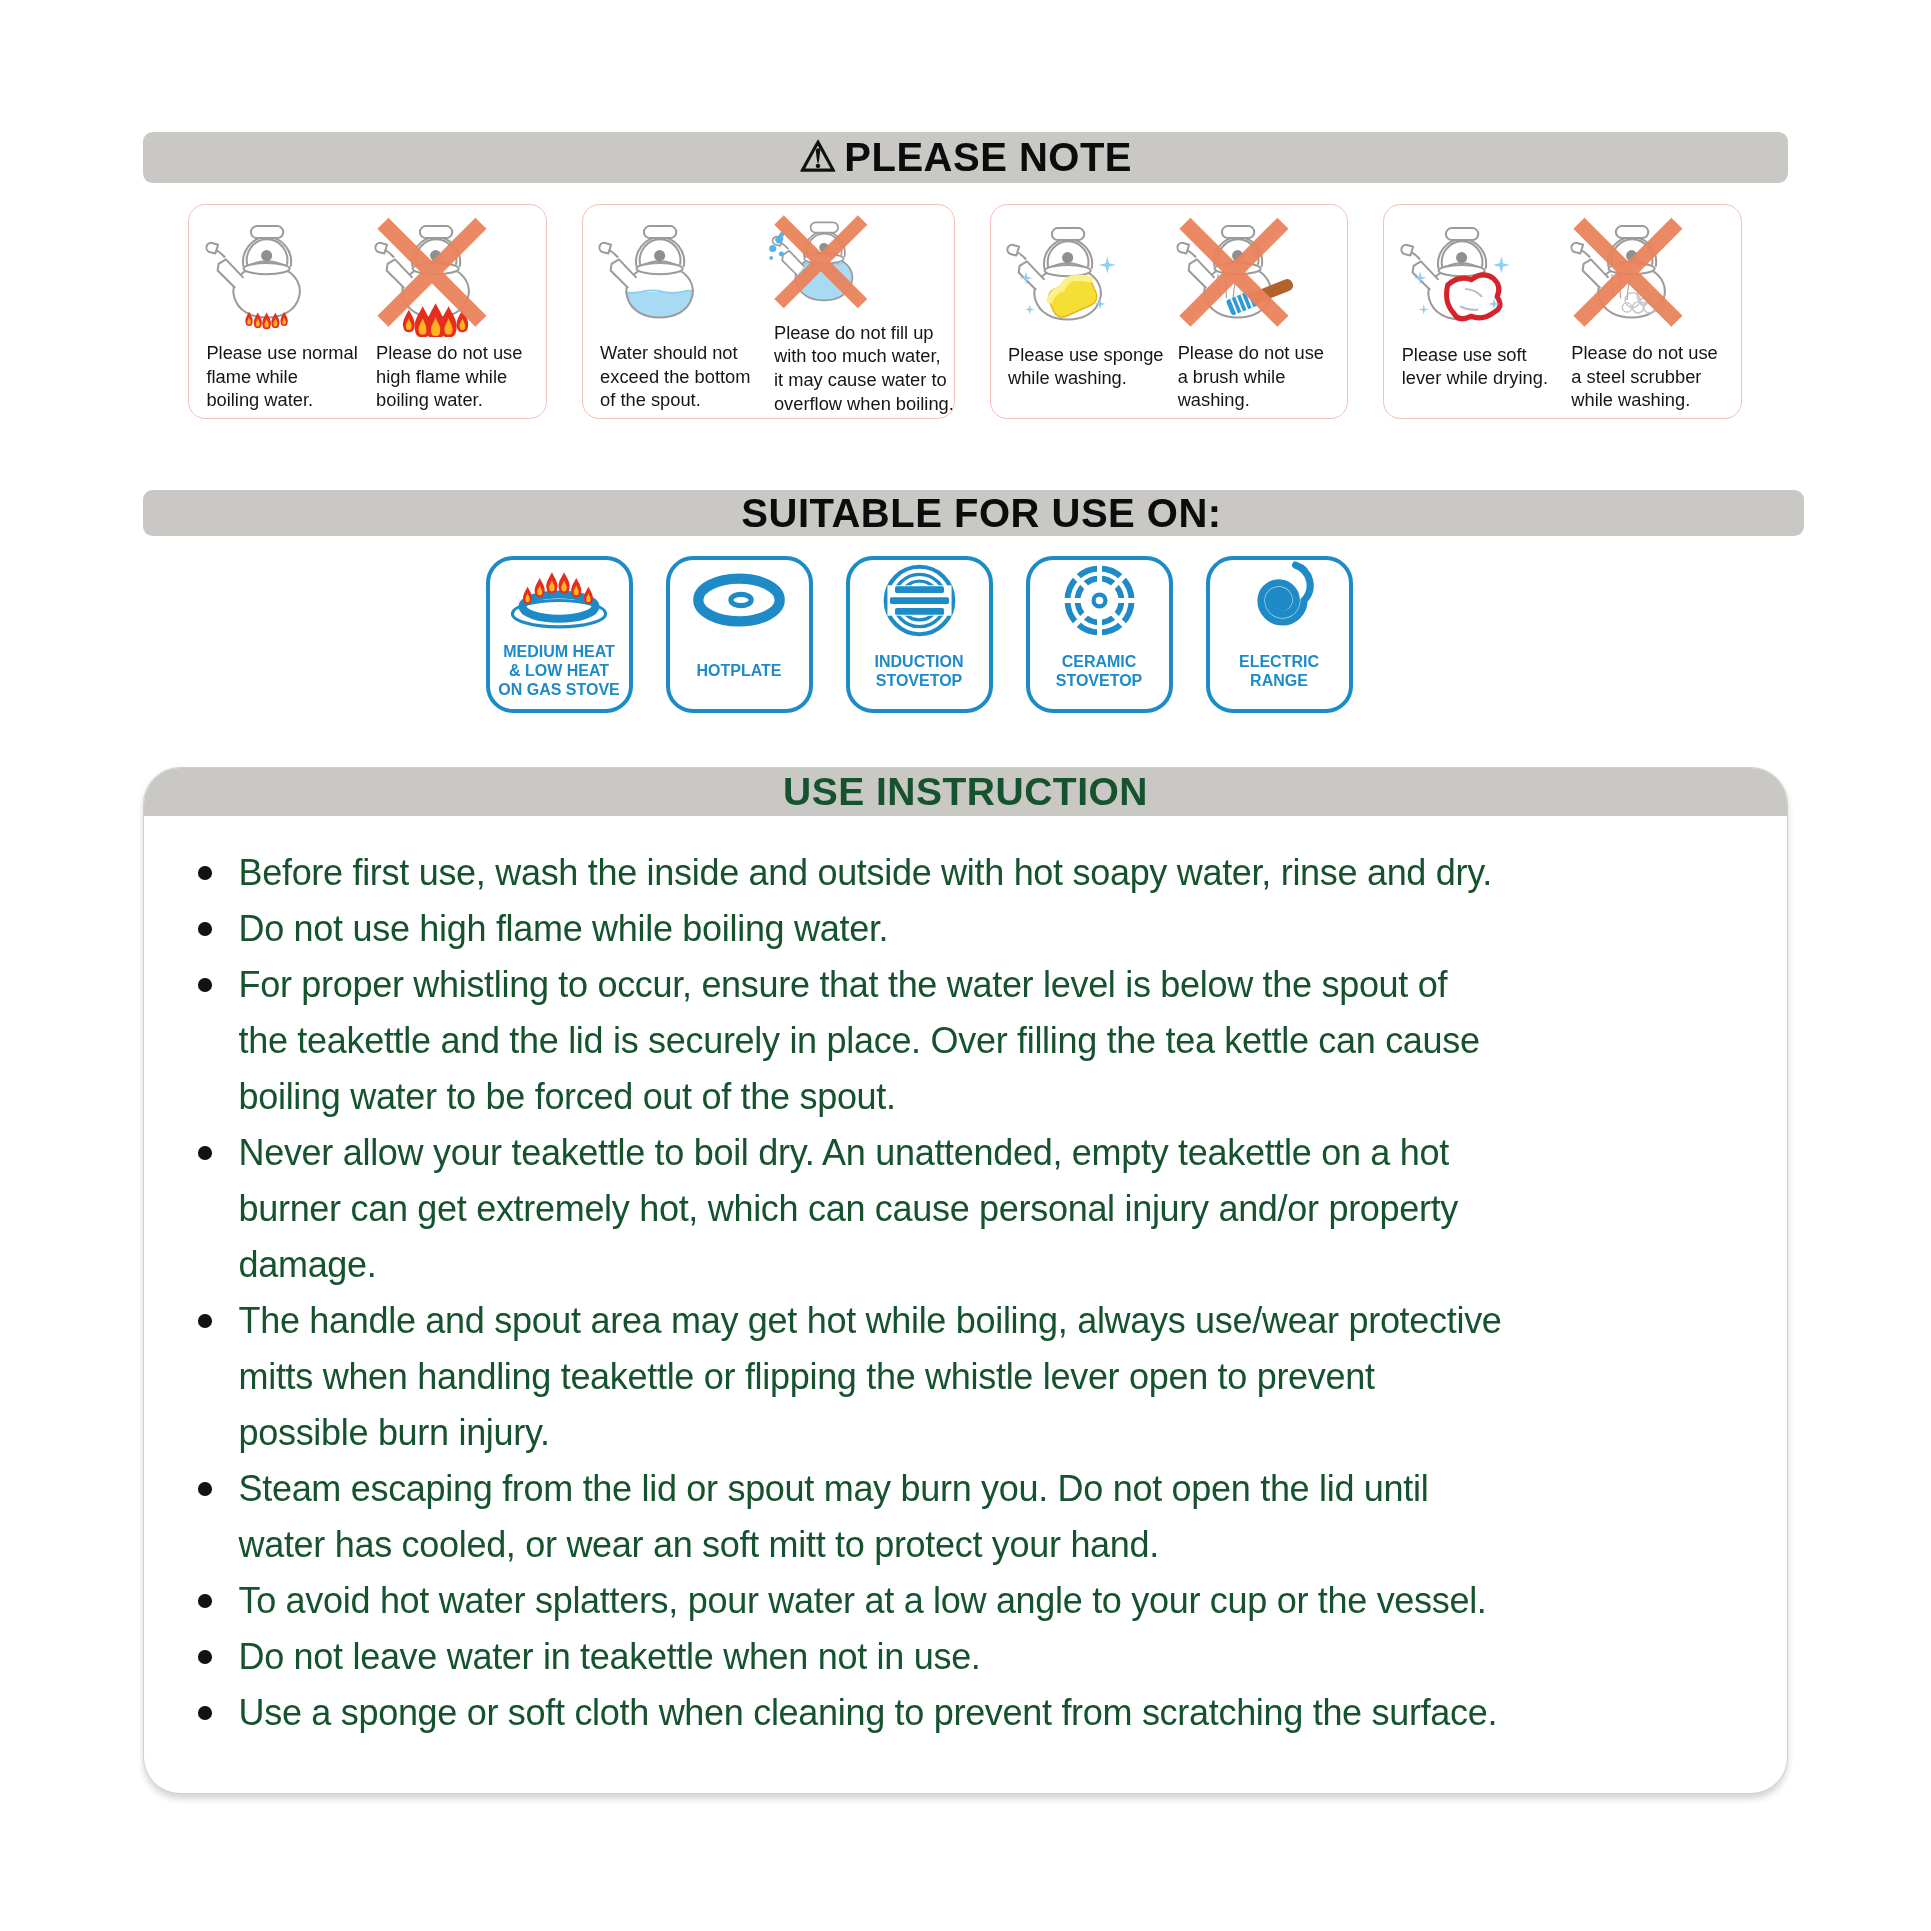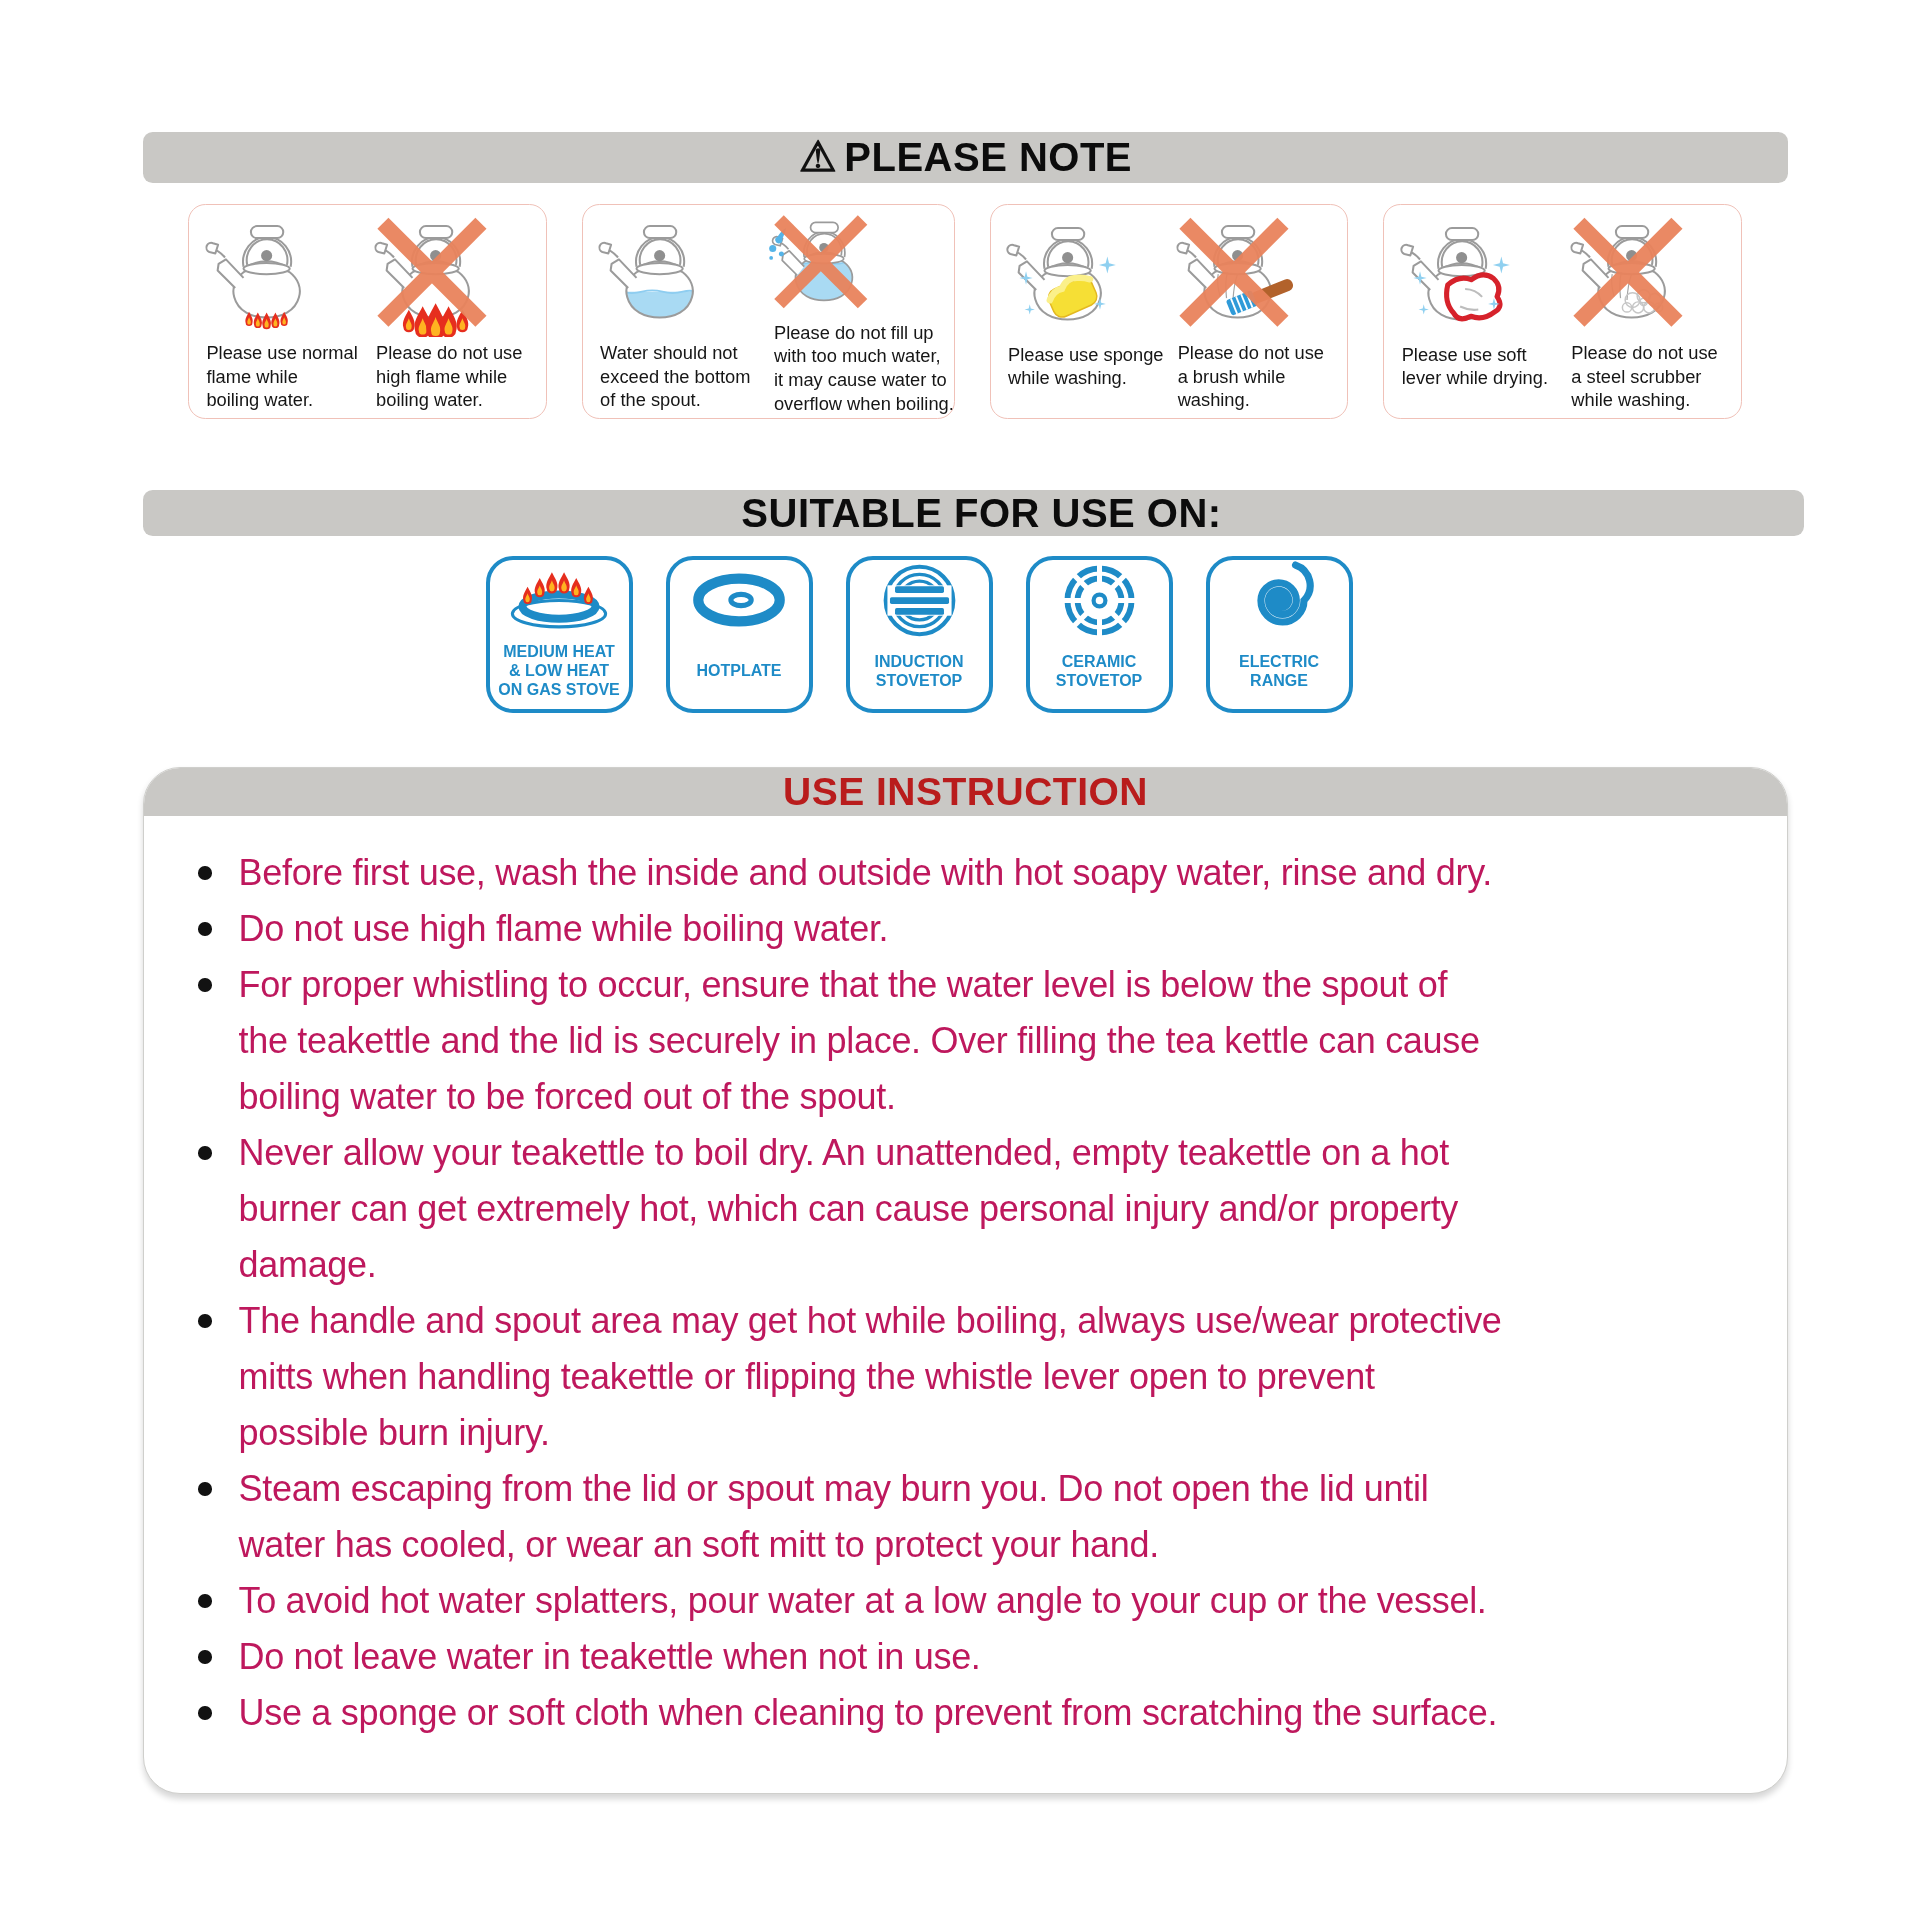--- a/index.html
+++ b/index.html
@@ -33,26 +33,26 @@
   .glyph{flex:1;display:flex;align-items:center;justify-content:center;width:100%;}
   .slabel{height:64px;display:flex;align-items:center;justify-content:center;text-align:center;
           font-size:16px;font-weight:bold;color:#1e8bc7;line-height:1.18;white-space:pre-line;
           padding-bottom:5.8px;}
 
   
   .instr{position:absolute;left:143px;top:767px;width:1645px;height:1027px;background:#fff;
          border:1.9px solid #cfcfcc;border-radius:37px;box-sizing:border-box;overflow:hidden;
          box-shadow:0 4.8px 6.8px rgba(0,0,0,.16);}
   .ihead{height:48px;background:#c9c8c5;display:flex;align-items:center;justify-content:center;}
-  .ihead .t{font-size:39px;font-weight:bold;color:#b91c1c;letter-spacing:0.5px;}
+  .ihead .t{font-size:39px;font-weight:bold;color:#14532d;letter-spacing:0.5px;}
   .ibody{padding:29px 35px 0 54px;}
   ul.blist{list-style:none;margin:0;padding:0;}
   ul.blist li{display:flex;align-items:flex-start;}
   .dot{flex:0 0 13.5px;width:13.5px;height:13.5px;border-radius:50%;background:#121212;margin:21px 27px 0 0;}
-  .btext{font-size:36px;line-height:56px;letter-spacing:-0.3px;white-space:pre-line;color:#be185d;}
+  .btext{font-size:36px;line-height:56px;letter-spacing:-0.3px;white-space:pre-line;color:#14532d;}
 </style>
 </head>
 <body>
 
 <div class="page">
 
   <div class="bar bar1">
     <span class="warn">⚠</span>
     <span class="t">PLEASE NOTE</span>
   </div>

